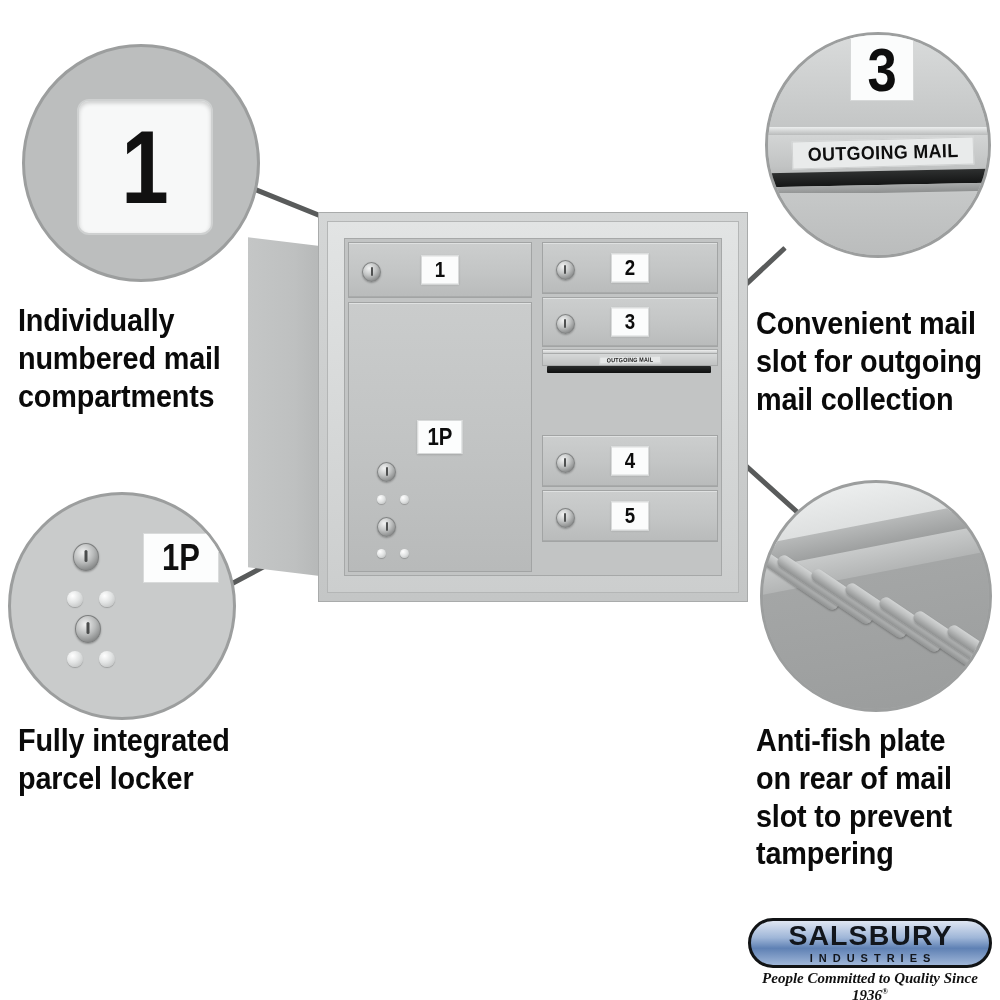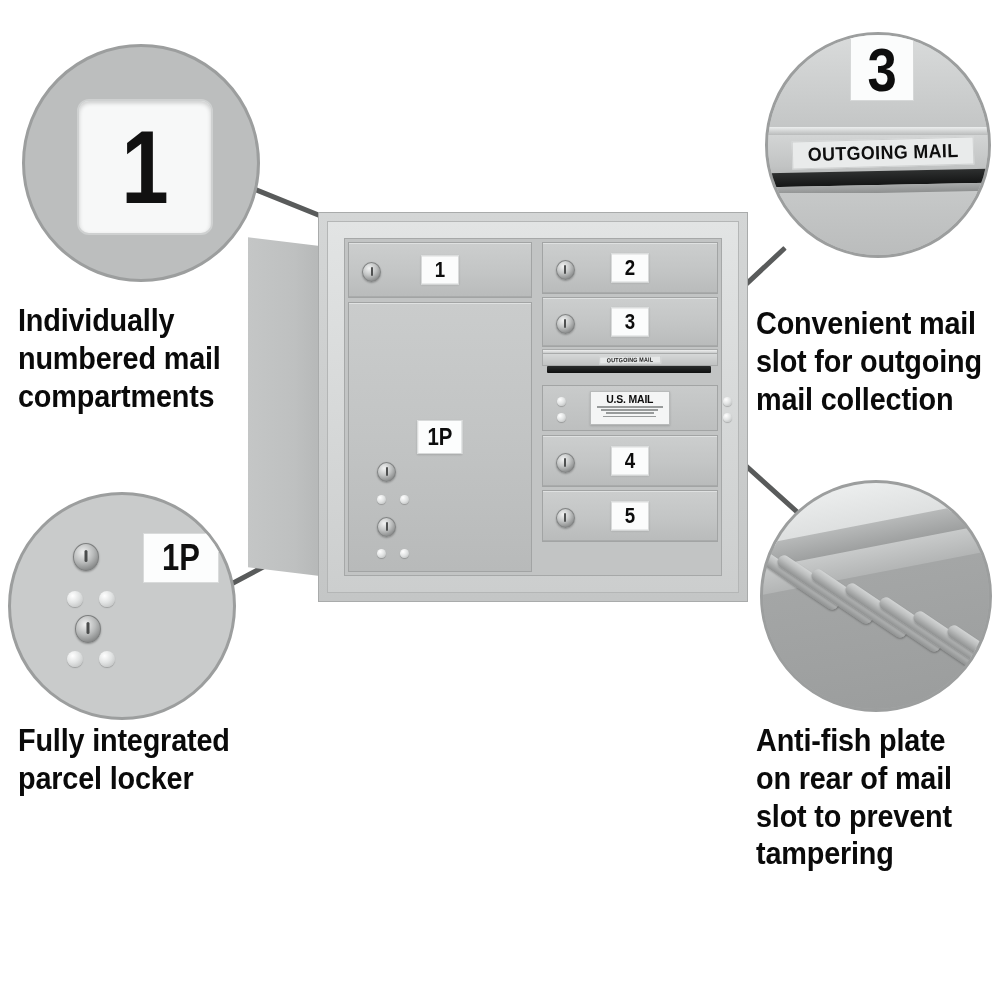--- a/index.html
+++ b/index.html
@@ -323,37 +323,20 @@
             <div style="position:absolute;left:0;right:0;top:110px;height:34px;">
               <div class="og-hoodtop" style="top:0;"></div>
               <div class="og-hood" style="top:4px;height:13px;">
                 <div class="og-label" style="top:2px;">
                   <span>OUTGOING MAIL</span>
                 </div>
               </div>
               <div class="og-slot" style="top:17px;height:7px;"></div>
             </div>
 
-            <div class="usps-panel" style="top:146px;height:46px;">
-              <div class="pr" style="left:14px;top:11px;"></div>
-              <div class="pr" style="left:14px;top:27px;"></div>
-              <div class="pr" style="left:48px;top:11px;"></div>
-              <div class="pr" style="left:48px;top:27px;"></div>
-              <div class="pr" style="left:180px;top:11px;"></div>
-              <div class="pr" style="left:180px;top:27px;"></div>
-              <div class="usps-label">
-                <div class="big">U.S. MAIL</div>
-                <div class="fine">
-                    <i></i>
-                    <i></i>
-                    <i></i>
-                    <i></i>
-                  </div>
-              </div>
-            </div>
 
             <div class="door" style="top:196px;height:52px;">
               <div class="lock" style="left:13px;top:17px;"></div>
               <div class="numplate">
                 <span>4</span>
               </div>
             </div>
 
             <div class="door" style="top:251px;height:52px;">
               <div class="lock" style="left:13px;top:17px;"></div>
@@ -428,14 +411,23 @@
     <div class="finger" style="left:142px;top:156px;"></div>
     <div class="finger" style="left:176px;top:170px;"></div>
   </div>
   <div class="caption right" style="left:756px;top:722px;width:248px;">
     <div>Anti-fish plate</div>
     <div>on rear of mail</div>
     <div>slot to prevent</div>
     <div>tampering</div>
   </div>
 
+  <div id="logo">
+    <div class="logo-badge">
+      <div class="l1">SALSBURY</div>
+      <div class="l2">INDUSTRIES</div>
+    </div>
+    <div class="logo-tag">
+      <span>People Committed to Quality Since 1936</span><sup>®</sup>
+    </div>
+  </div>
 
 </div>
 
 </body></html>

